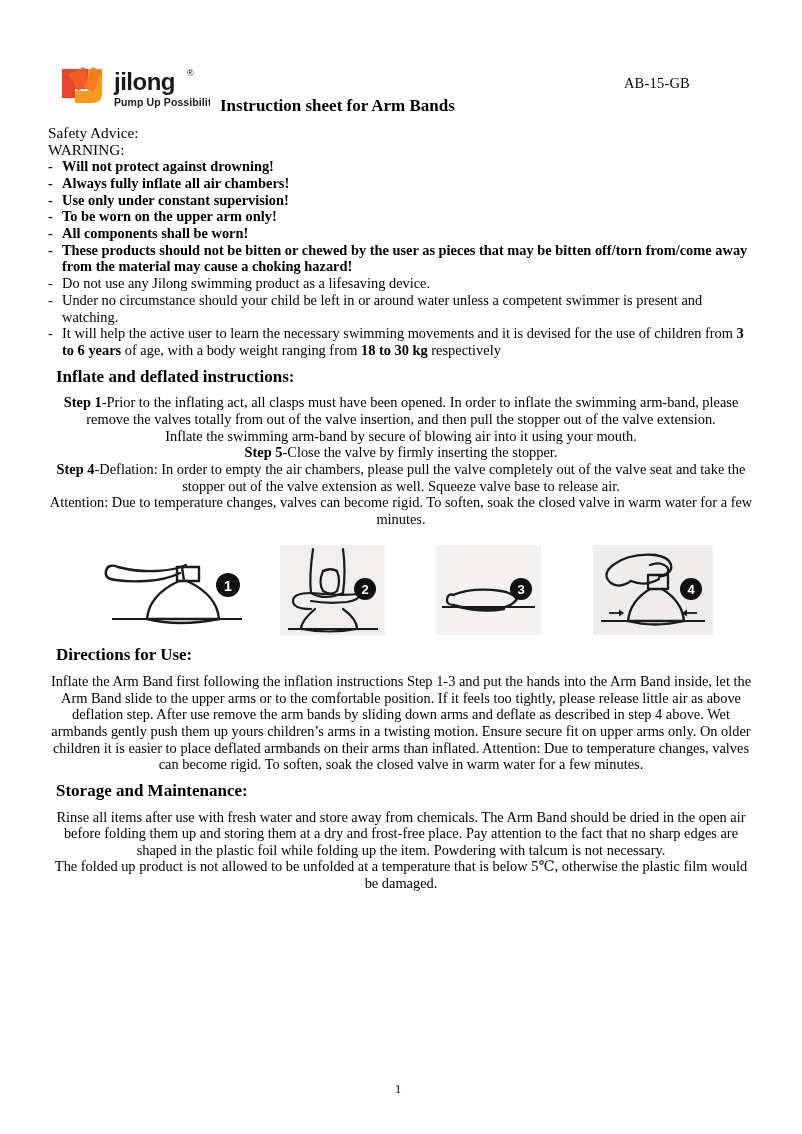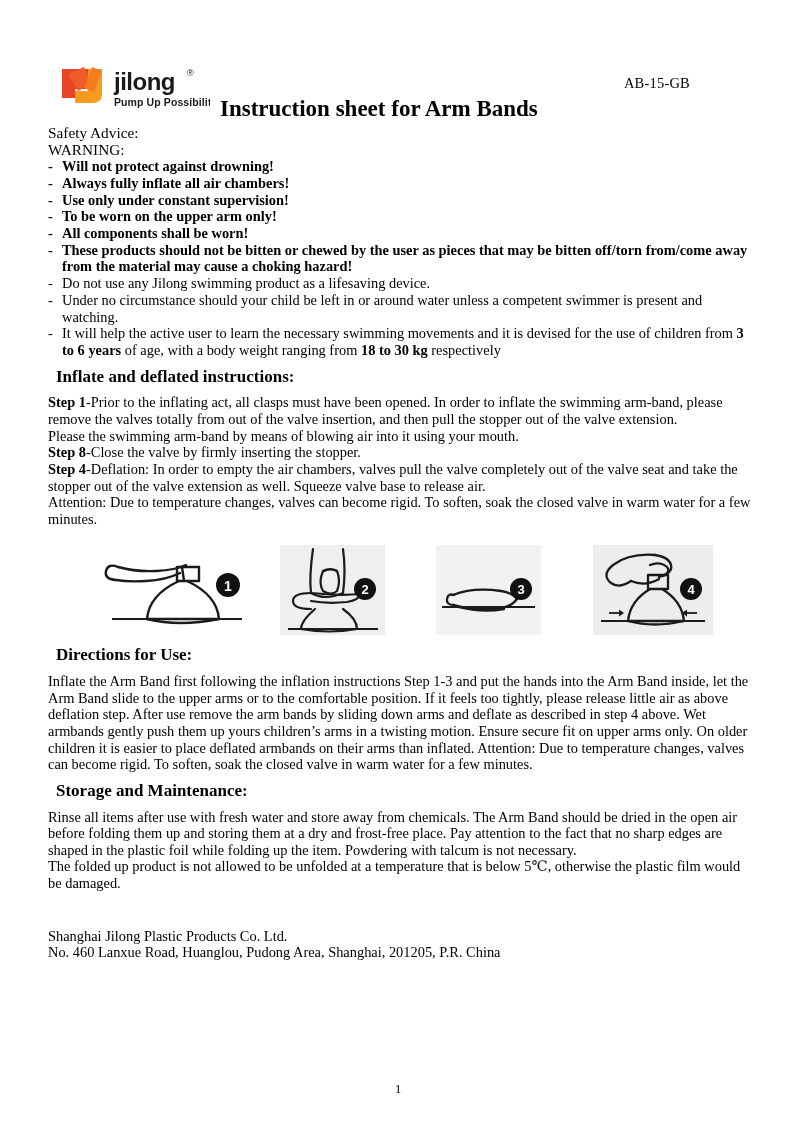--- a/index.html
+++ b/index.html
@@ -44,21 +44,21 @@
     right: 64px;
     top: 13px;
     font-size: 14.5px;
     letter-spacing: 0.2px;
     white-space: nowrap;
   }
   .doc-title {
     position: absolute;
     left: 172px;
     top: 34px;
-    font-size: 23px;
+    font-size: 17px;
     font-weight: bold;
     white-space: nowrap;
     text-align: center;
   }
 
   
   .sec-head {
     font-size: 15.3px;
     font-weight: normal;
     line-height: 1.12;
@@ -67,21 +67,21 @@
   .sec-head-lg {
     font-size: 17px;
     font-weight: bold;
     line-height: 1.16;
     margin: 8px;
   }
   .para {
     font-size: 14.4px;
     line-height: 1.155;
     margin: 0;
-    text-align: left;
+    text-align: center;
   }
   b, .b { font-weight: bold; }
 
   
   .warn-list {
     list-style: none;
     margin: 0;
     padding: 0;
   }
   .warn-item {
@@ -190,26 +190,26 @@
         </li>
       </ul>
     </div>
 
     <div>
       <div class="sec-head-lg">Inflate and deflated instructions:</div>
 
       <p class="para">
         <span class="b">Step 1</span><span>-Prior to the inflating act, all clasps must have been opened. In order to inflate the swimming arm-band, please remove the valves totally from out of the valve insertion, and then pull the stopper out of the valve extension.</span>
       </p>
-      <p class="para">Please the swimming arm-band by means of blowing air into it using your mouth.</p>
+      <p class="para">Inflate the swimming arm-band by secure of blowing air into it using your mouth.</p>
       <p class="para">
-        <span class="b">Step 8</span><span>-Close the valve by firmly inserting the stopper.</span>
+        <span class="b">Step 5</span><span>-Close the valve by firmly inserting the stopper.</span>
       </p>
       <p class="para">
-        <span class="b">Step 4</span><span>-Deflation: In order to empty the air chambers, valves pull the valve completely out of the valve seat and take the stopper out of the valve extension as well. Squeeze valve base to release air.</span>
+        <span class="b">Step 4</span><span>-Deflation: In order to empty the air chambers, please pull the valve completely out of the valve seat and take the stopper out of the valve extension as well. Squeeze valve base to release air.</span>
       </p>
       <p class="para">Attention: Due to temperature changes, valves can become rigid. To soften, soak the closed valve in warm water for a few minutes.</p>
     </div>
 
     <div class="figures">
 
       <div class="fig" style="left:8px;">
         <svg width="200" height="90" viewBox="0 0 200 90">
           <rect x="0" y="0" width="200" height="90" fill="#ffffff"></rect>
           <g fill="none" stroke="#1b1b1b" stroke-width="2.4" stroke-linecap="round" stroke-linejoin="round">
@@ -294,21 +294,17 @@
       <div class="sec-head-lg">Storage and Maintenance:</div>
       <p class="para">Rinse all items after use with fresh water and store away from chemicals. The Arm Band should be dried in the open air before folding them up and storing them at a dry and frost-free place. Pay attention to the fact that no sharp edges are shaped in the plastic foil while folding up the item. Powdering with talcum is not necessary.</p>
       <p class="para">The folded up product is not allowed to be unfolded at a temperature that is below 5℃, otherwise the plastic film would be damaged.</p>
     </div>
 
     <div class="spacer-lg"></div>
 
 
     <div class="spacer-lg"></div>
 
-    <div>
-      <p class="para">Shanghai Jilong Plastic Products Co. Ltd.</p>
-      <p class="para">No. 460 Lanxue Road, Huanglou, Pudong Area, Shanghai, 201205, P.R. China</p>
-    </div>
 
   </div>
 
   <div class="page-num">1</div>
 </div>
 
 </body></html>

